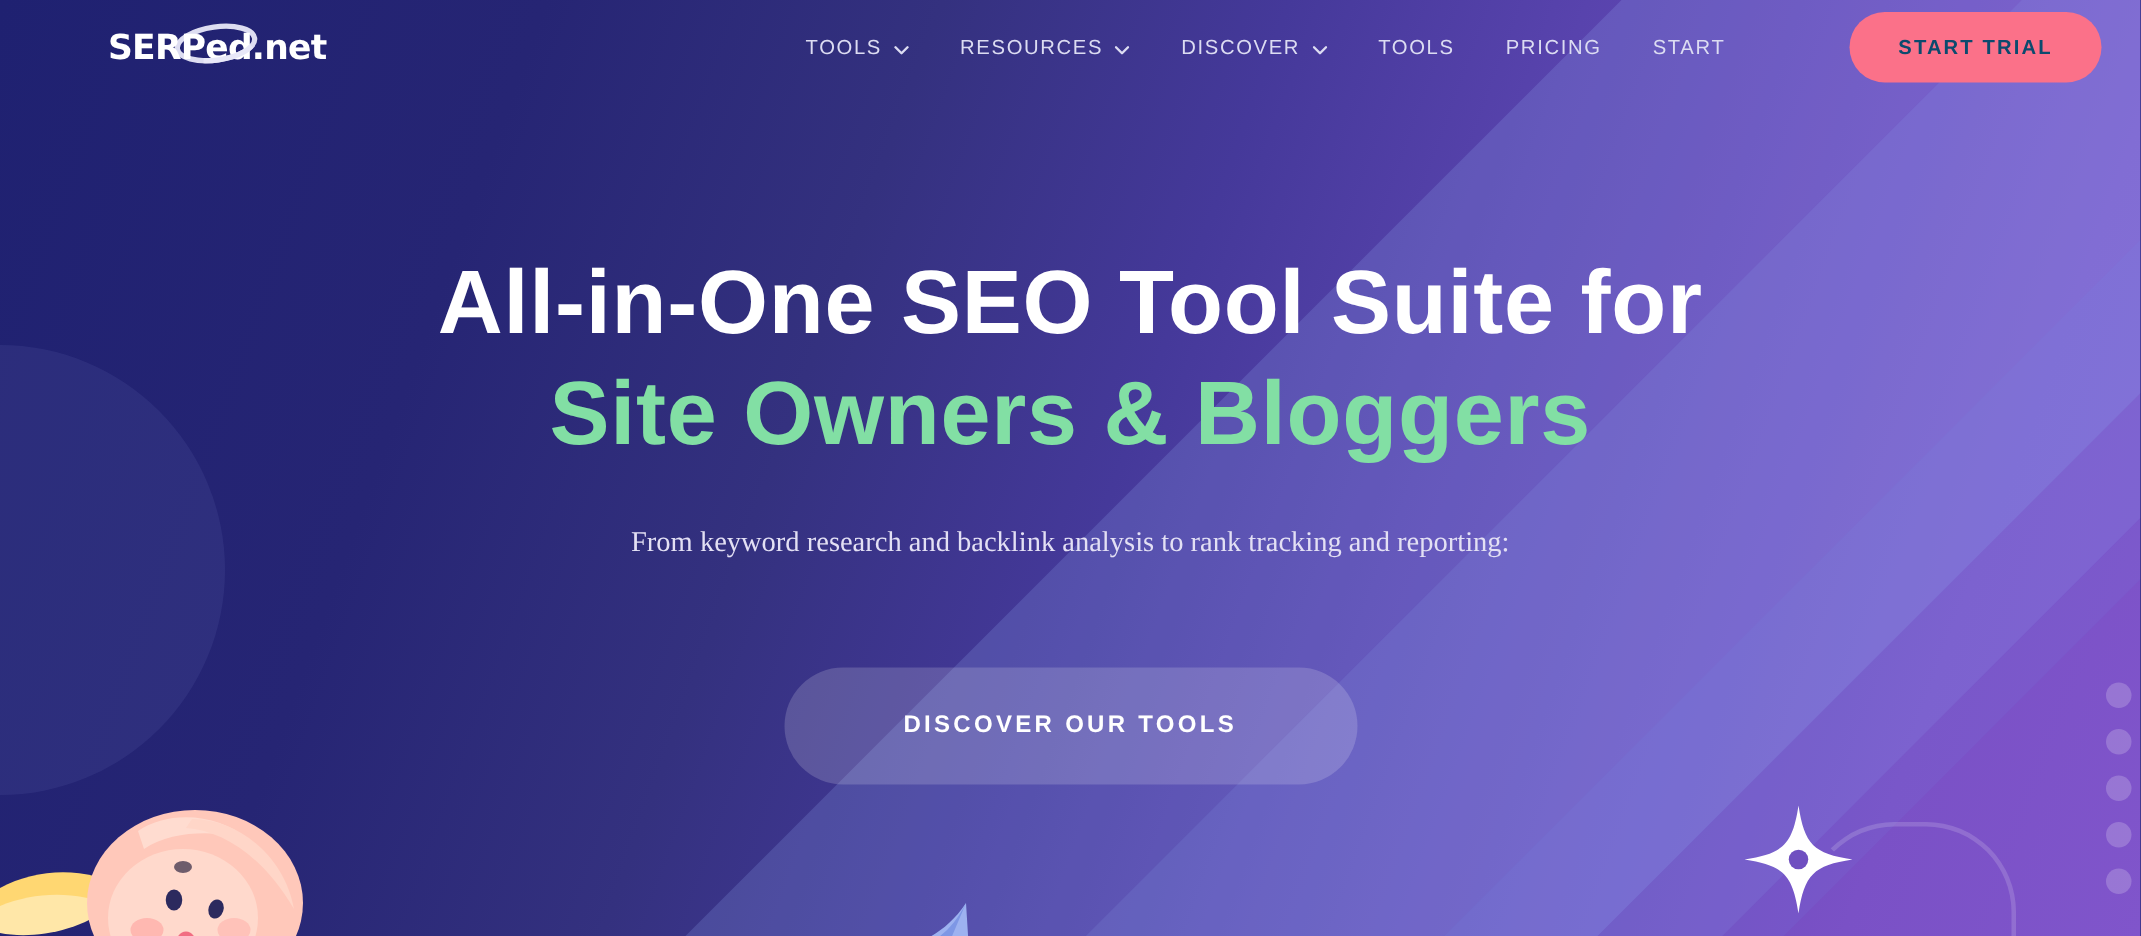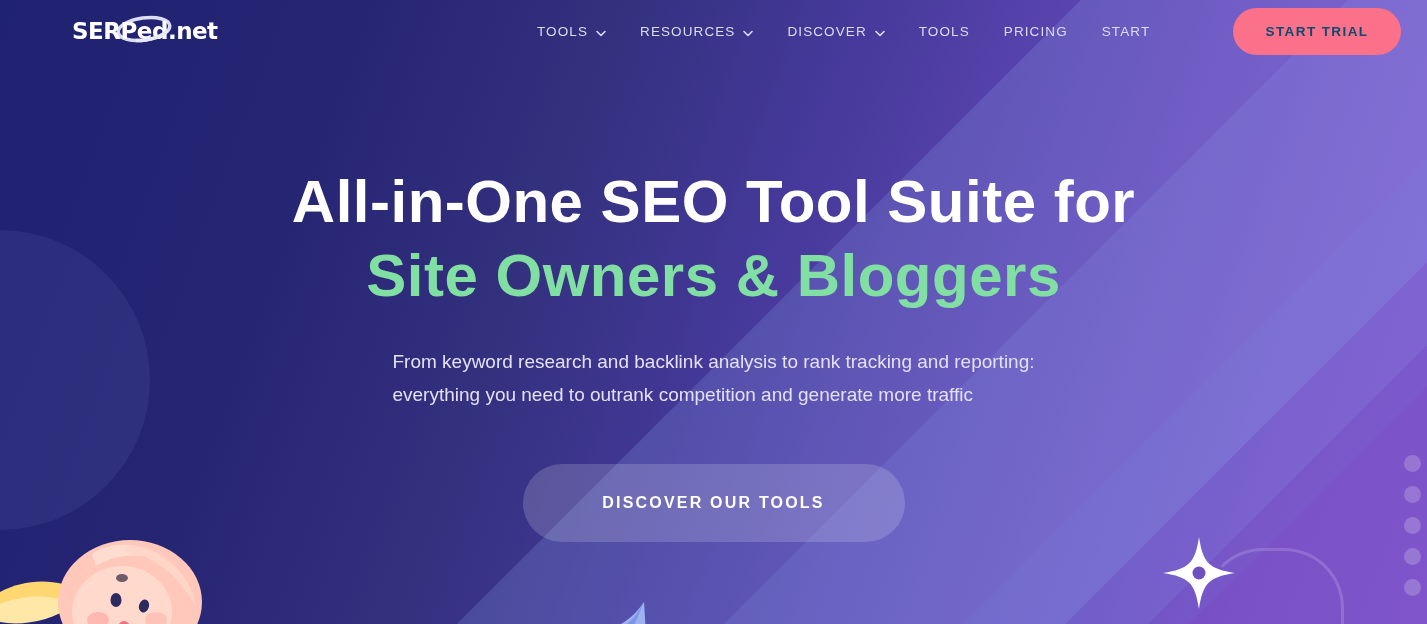--- a/index.html
+++ b/index.html
@@ -196,31 +196,32 @@
   }
   .headline .accent {
     color: #82dfa4;
     display: block;
     text-align: center;
   }
 
   .subtitle {
     margin: 0;
     margin-top: 32px;
-    text-align: left;
+    text-align: center;
     font-size: 19px;
     line-height: 1.78;
     color: #e3e0f4;
     font-weight: 400;
     max-width: 900px;
+    font-family: Liberation Serif, serif;
   }
   .subtitle .l2 { display: block; }
 
   .cta {
-    margin-top: 52px;
+    margin-top: 67px;
     width: 382px;
     height: 78px;
     border: none;
     border-radius: 40px;
     background: rgba(255,255,255,0.17);
     color: #ffffff;
     font-family: "Liberation Sans", sans-serif;
     font-size: 16px;
     font-weight: bold;
     letter-spacing: 2.2px;
@@ -343,19 +344,18 @@
   </div>
 
   <div class="content">
     <h1 class="headline">
       <span>All-in-One SEO Tool Suite for</span>
       <span class="accent">Site Owners &amp; Bloggers</span>
     </h1>
 
     <p class="subtitle">
       <span>From keyword research and backlink analysis to rank tracking and reporting:</span>
-      <span class="l2">everything you need to outrank competition and generate more traffic</span>
     </p>
 
     <button class="cta">DISCOVER OUR TOOLS</button>
   </div>
 
 </div>
 
 </body></html>

